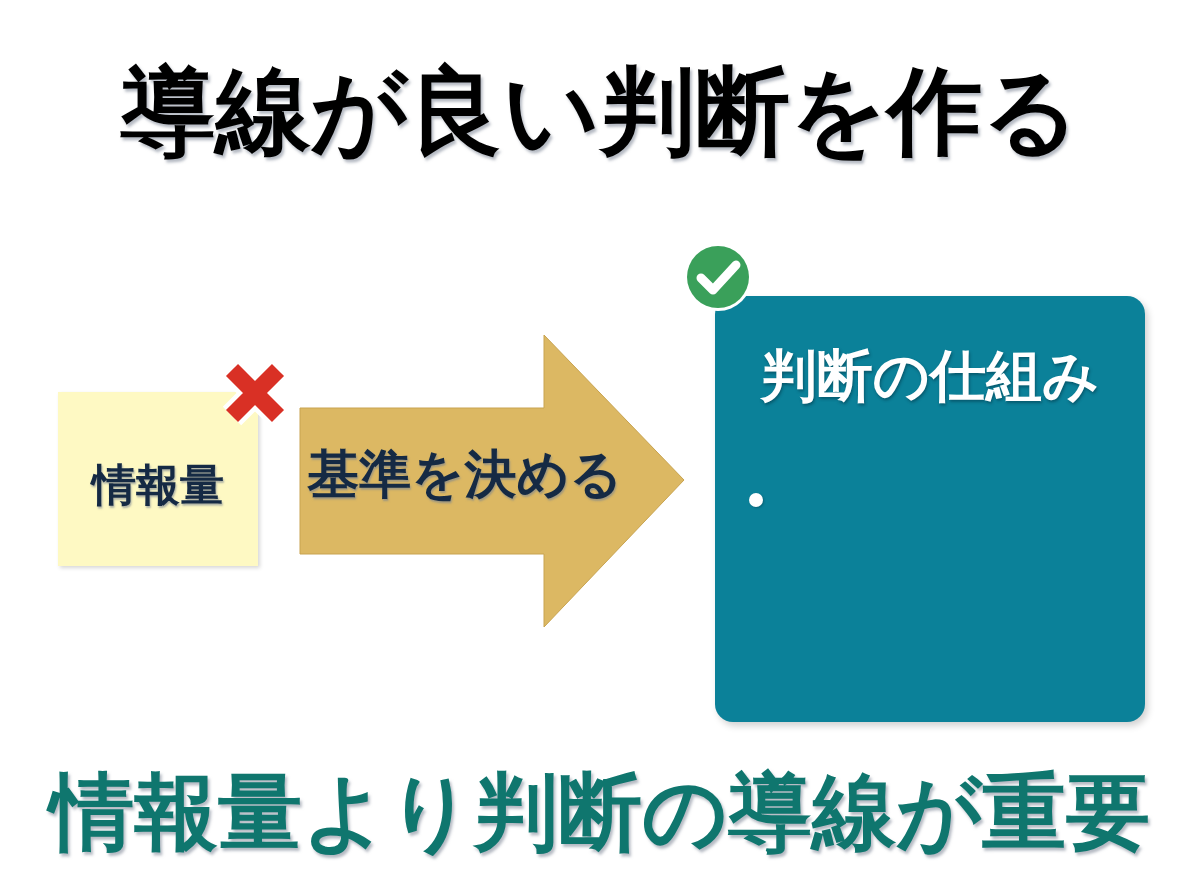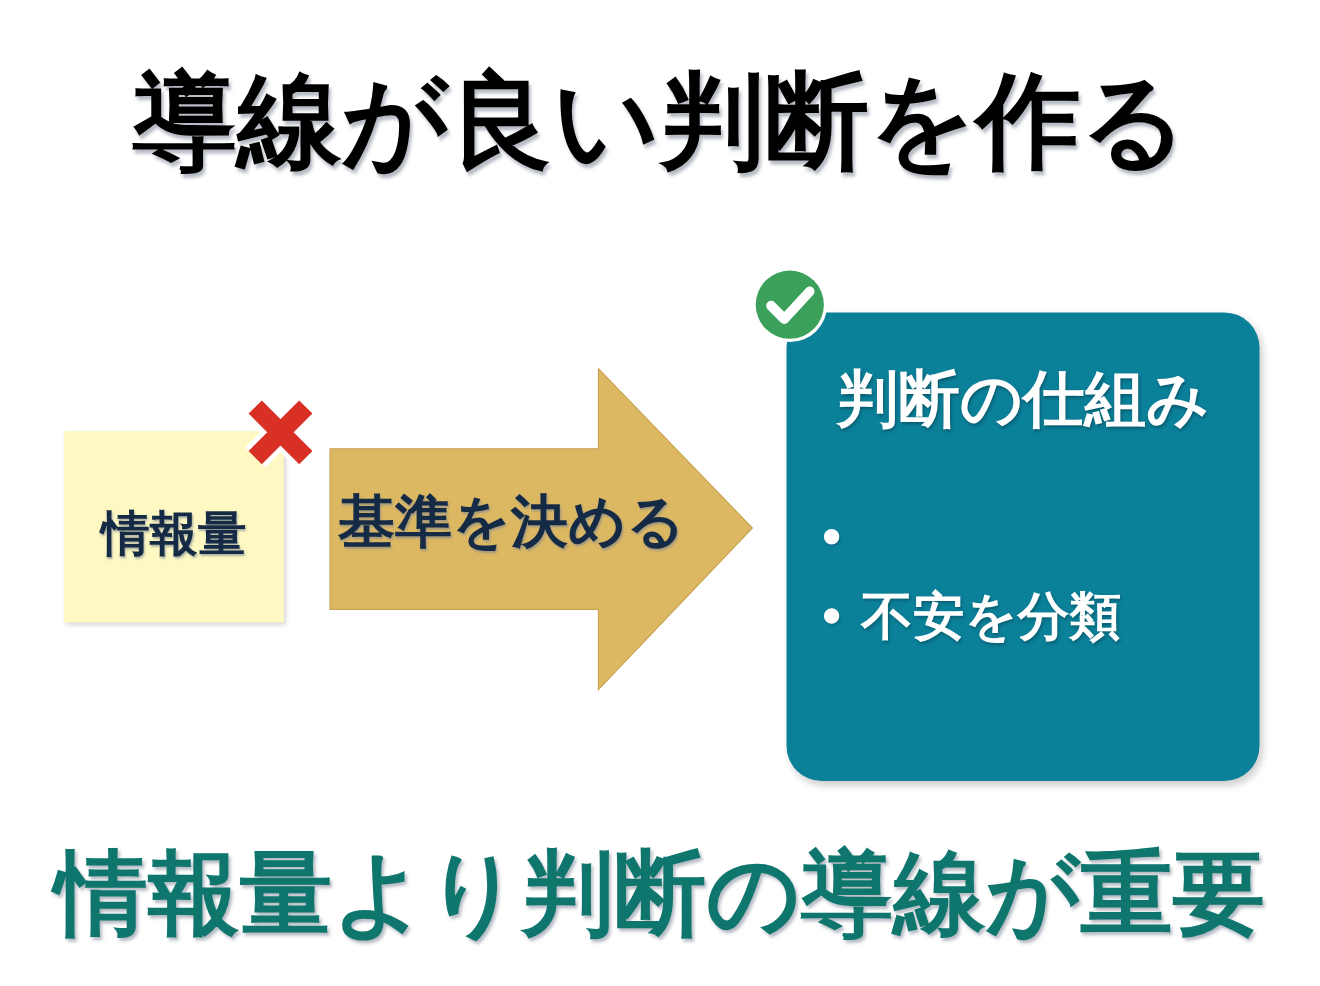--- a/index.html
+++ b/index.html
@@ -100,25 +100,25 @@
     font-weight: 700;
     color: #152a44;
     white-space: nowrap;
     text-shadow: 1px 2px 2px rgba(120,130,145,0.6);
   }
 
   
   .card {
     position: absolute;
     left: 715px;
-    top: 284px;
+    top: 296px;
     width: 430px;
     height: 426px;
     background: #0b8199;
-    border-radius: 32px;
+    border-radius: 18px;
     box-shadow: 3px 4px 7px rgba(0,0,0,0.18);
   }
   .card-title {
     position: absolute;
     left: 0;
     top: 48px;
     width: 430px;
     text-align: center;
     font-size: 56px;
     line-height: 64px;
@@ -190,24 +190,20 @@
     </svg>
   </div>
   <div class="arrow-label">基準を決める</div>
 
   <div class="card">
     <div class="card-title">判断の仕組み</div>
     <div class="card-list">
       <div class="card-list-item">
         <span class="bullet-dot"></span>
       </div>
-      <div class="card-list-item">
-        <span class="bullet-dot"></span>
-        <span class="card-list-text">不安を分類</span>
-      </div>
     </div>
   </div>
 
   <div class="check-badge">
     <svg width="72" height="72" viewBox="0 0 72 72" aria-hidden="true">
       <circle cx="36" cy="36" r="34" fill="#ffffff"></circle>
       <circle cx="36" cy="36" r="31" fill="#3aa05a"></circle>
       <path d="M19 37 L31 49 L54 24" stroke="#ffffff" stroke-width="9" fill="none" stroke-linecap="round" stroke-linejoin="round"></path>
     </svg>
   </div>

